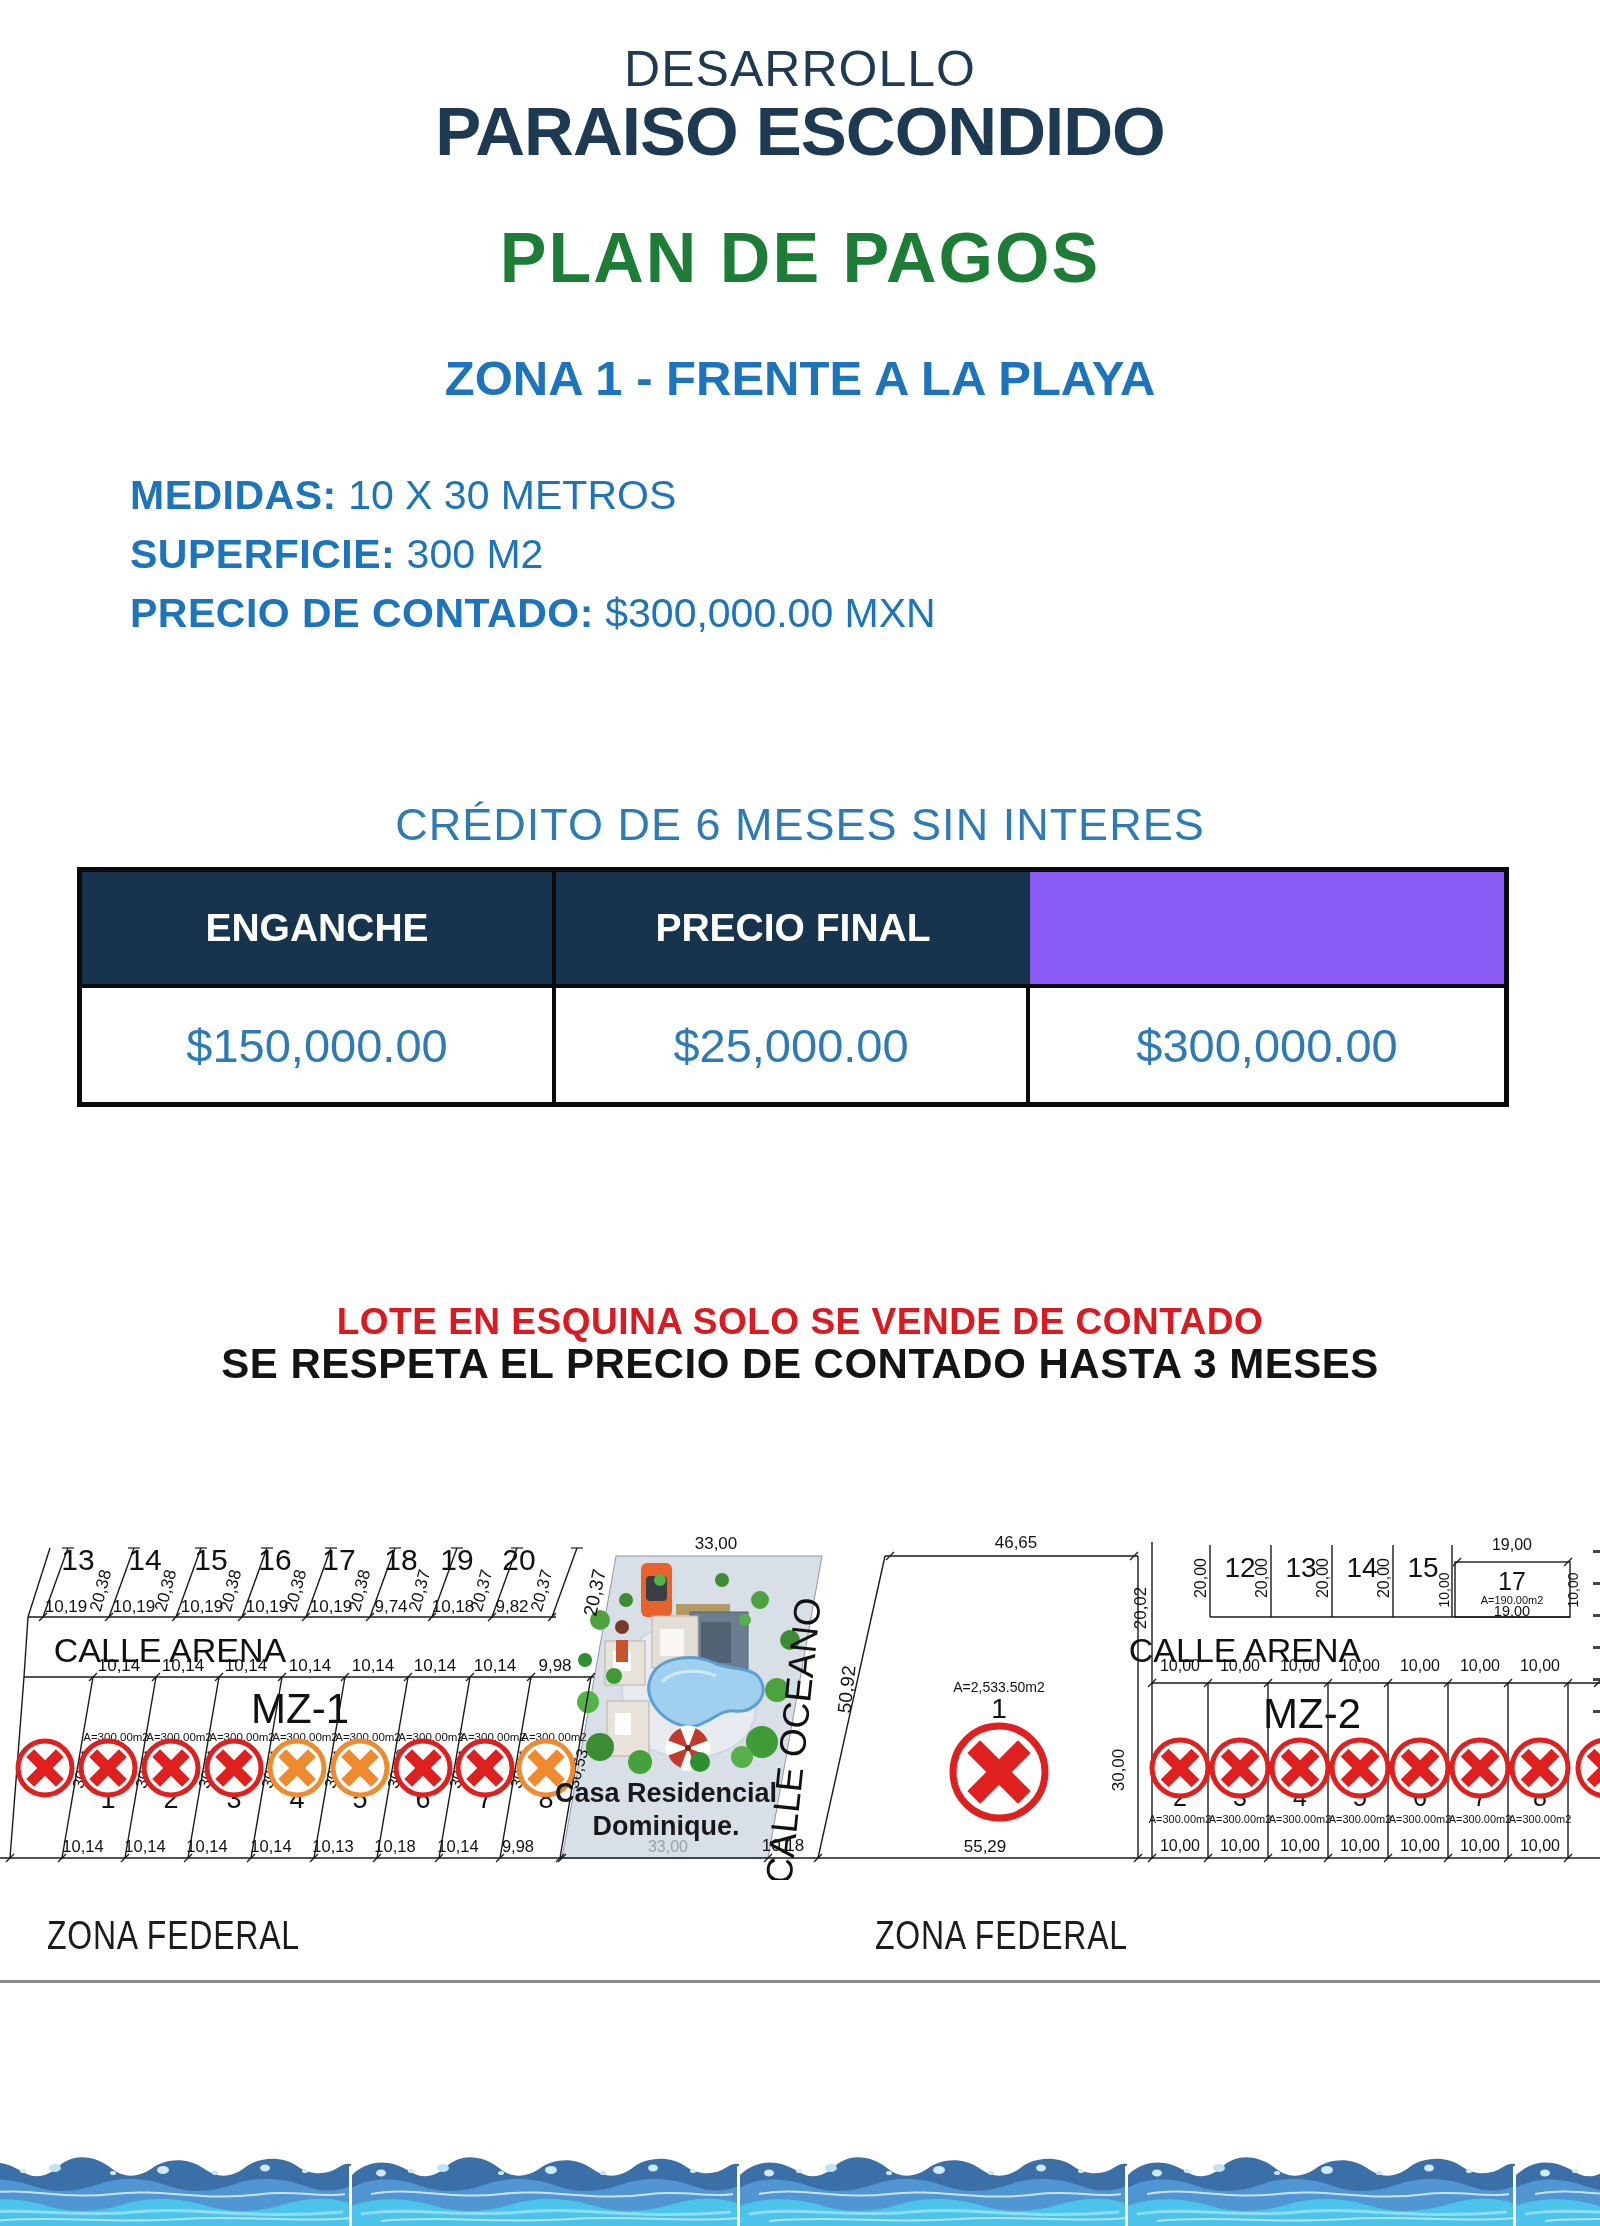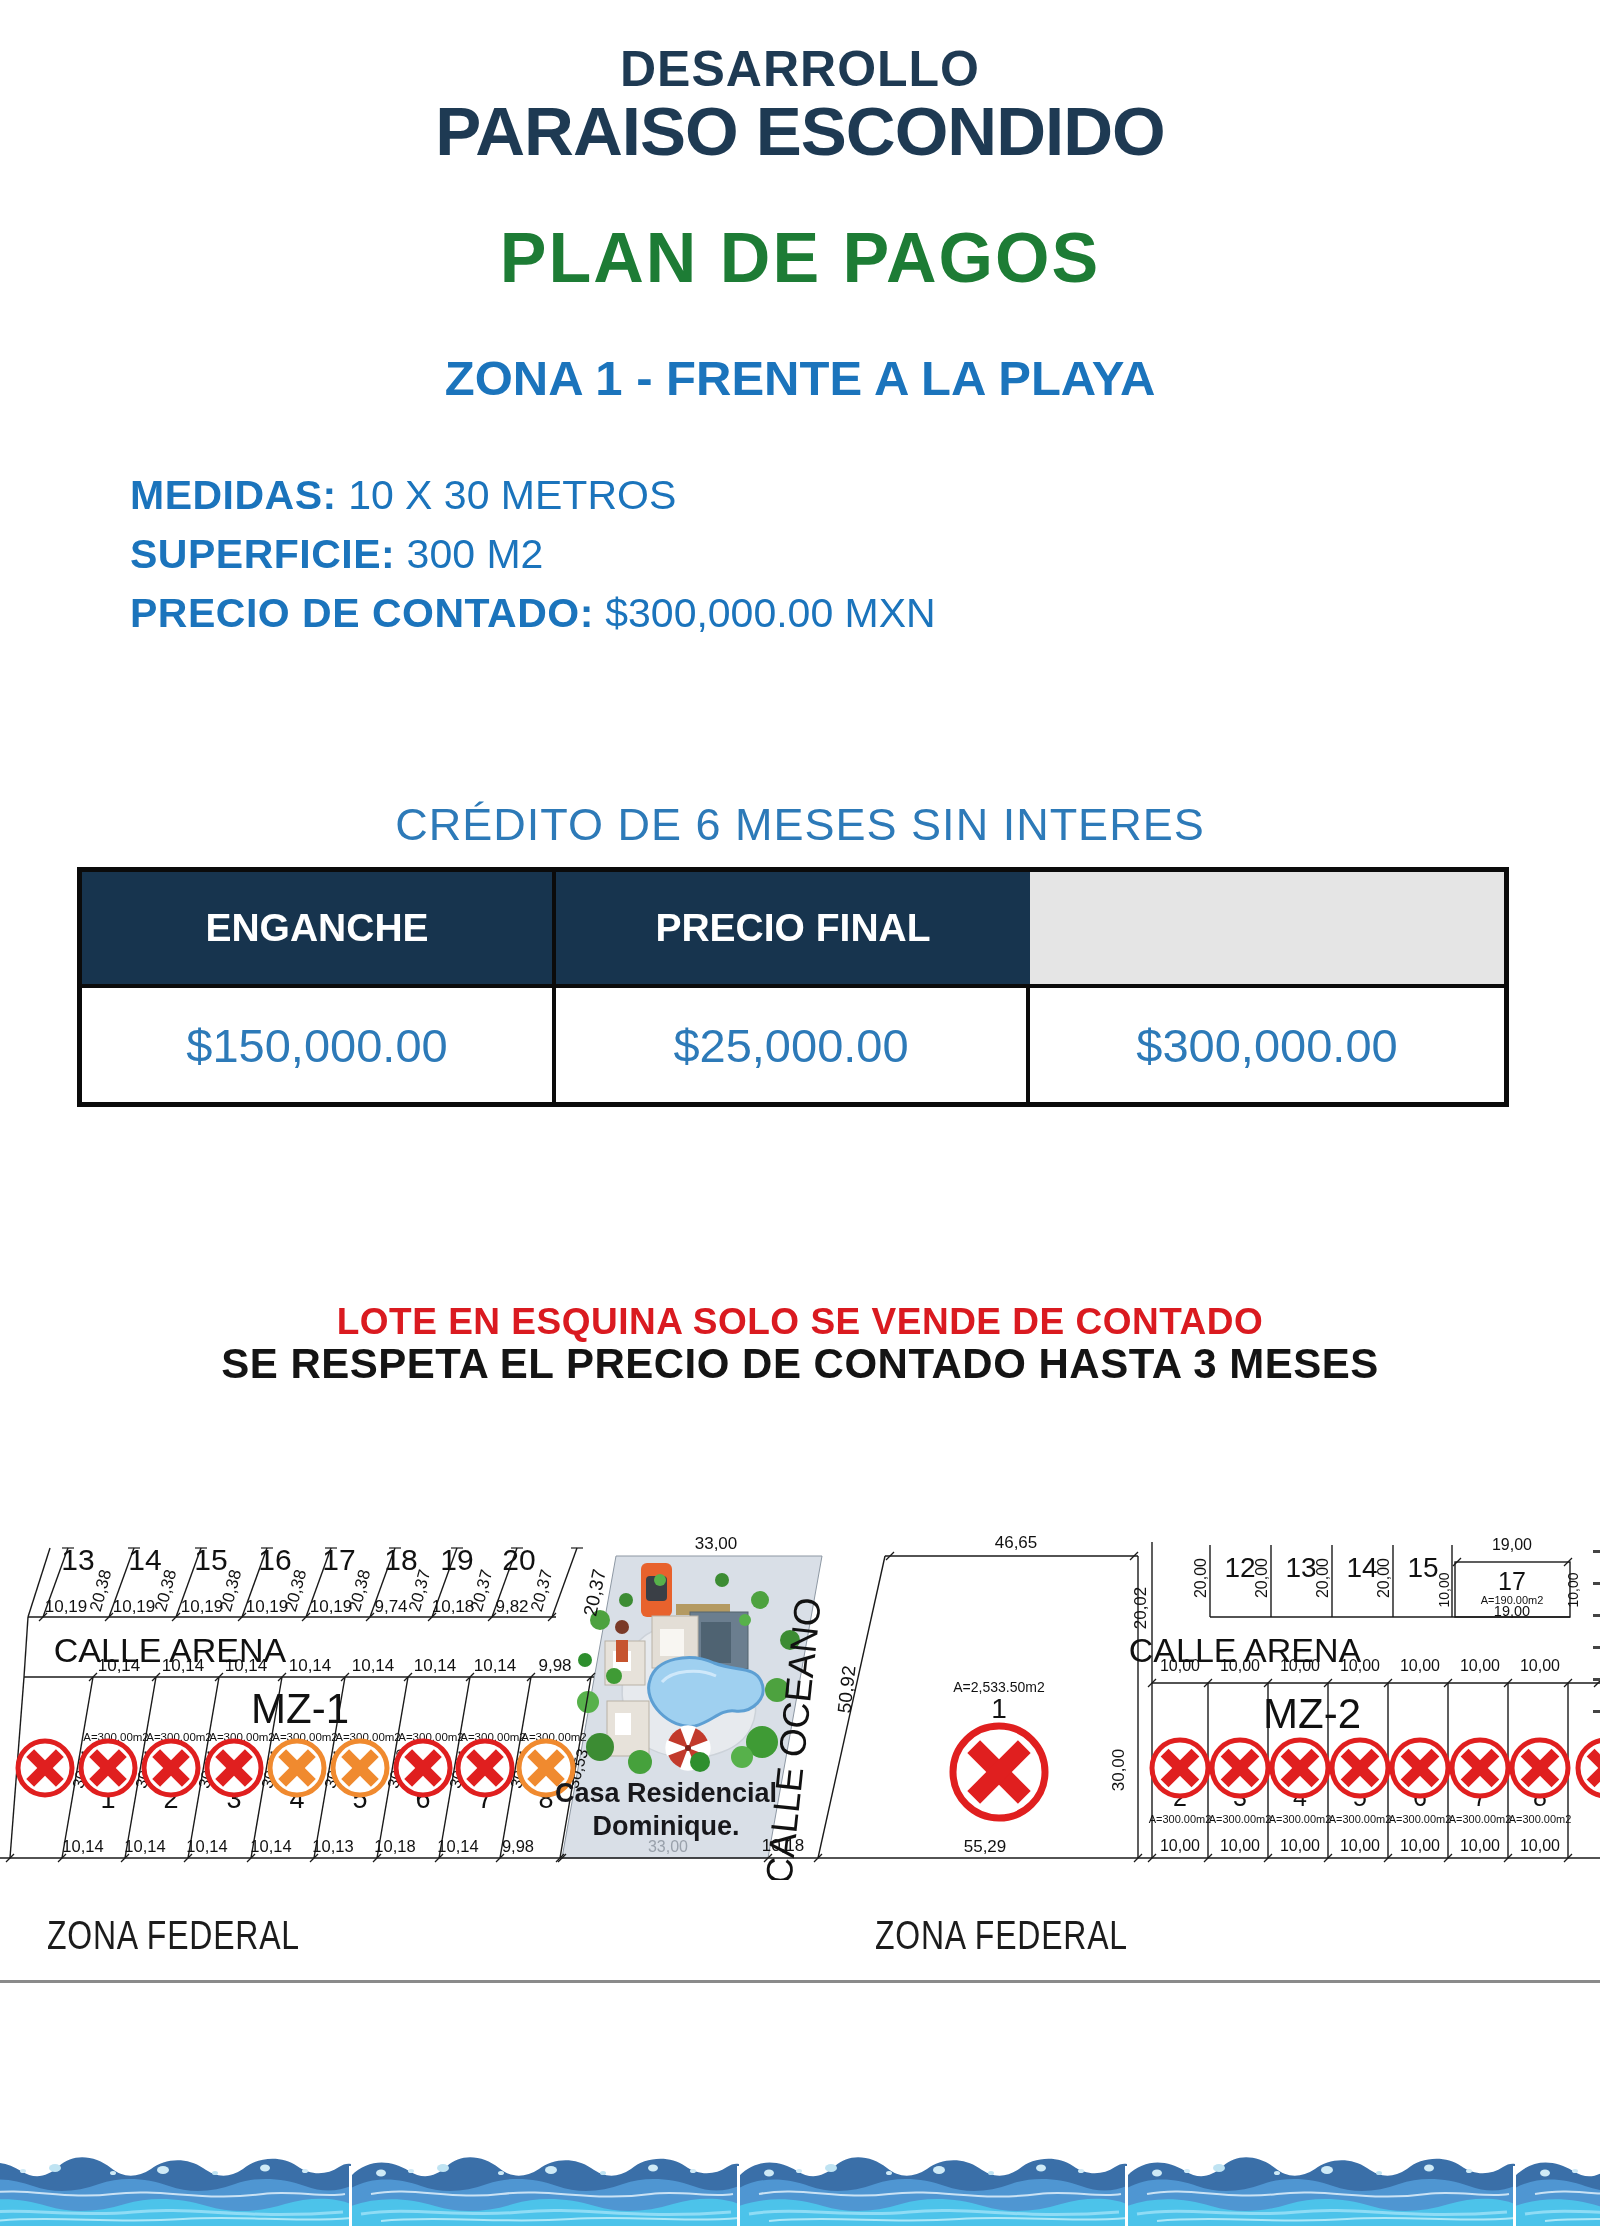--- a/index.html
+++ b/index.html
@@ -1,26 +1,26 @@
 <!DOCTYPE html>
 <html><head>
 <meta charset="utf-8">
 <style>
   html,body{margin:0;padding:0;background:#fff}
   .page{position:relative;width:1600px;height:2226px;background:#ffffff;overflow:hidden;
         font-family:"Liberation Sans",sans-serif}
   .center{position:absolute;left:0;width:100%;text-align:center}
-  .h-desarrollo{top:40px;font-size:50px;font-weight:700;color:#1e3a53;letter-spacing:1px}
+  .h-desarrollo{top:40px;font-size:50px;font-weight:400;color:#1e3a53;letter-spacing:1px}
   .h-paraiso{top:92px;font-size:69px;font-weight:800;color:#1e3a53;letter-spacing:-1px}
   .h-plan{top:218px;font-size:70px;font-weight:800;color:#1d7c35;letter-spacing:2px}
   .h-zona{top:350px;font-size:49px;font-weight:700;color:#1b74bc;letter-spacing:0px}
   .specs{position:absolute;left:130px;top:466px;font-size:41px;color:#1b74bc;line-height:59px}
   .spec-label{font-weight:800;letter-spacing:.5px}
   .credito{top:799px;font-size:45px;color:#2d7ab8;font-weight:400;letter-spacing:1px}
-  .ptable{position:absolute;left:77px;top:867px;width:1432px;border:5px solid #0b0b0b;box-sizing:border-box;background:#e5e5e5}
+  .ptable{position:absolute;left:77px;top:867px;width:1432px;border:5px solid #0b0b0b;box-sizing:border-box;background:#8b5cf6}
   .trow{display:grid;grid-template-columns:1fr 1fr 1fr}
   .th{background:#17344e;color:#ffffff;font-weight:800;font-size:39px;text-align:center;
       display:flex;align-items:center;justify-content:center;height:112px;
       border-right:4px solid #0b0b0b;line-height:1.12}
   .trow .cell:last-child{border-right:none}
   .th .one{white-space:nowrap}
   .th .wrap{max-width:270px}
   .td{height:114px;font-size:47px;color:#2d7ab8;font-weight:500;
       display:flex;align-items:center;justify-content:center;
       border-right:4px solid #0b0b0b;border-top:4px solid #0b0b0b;background:#fff}

